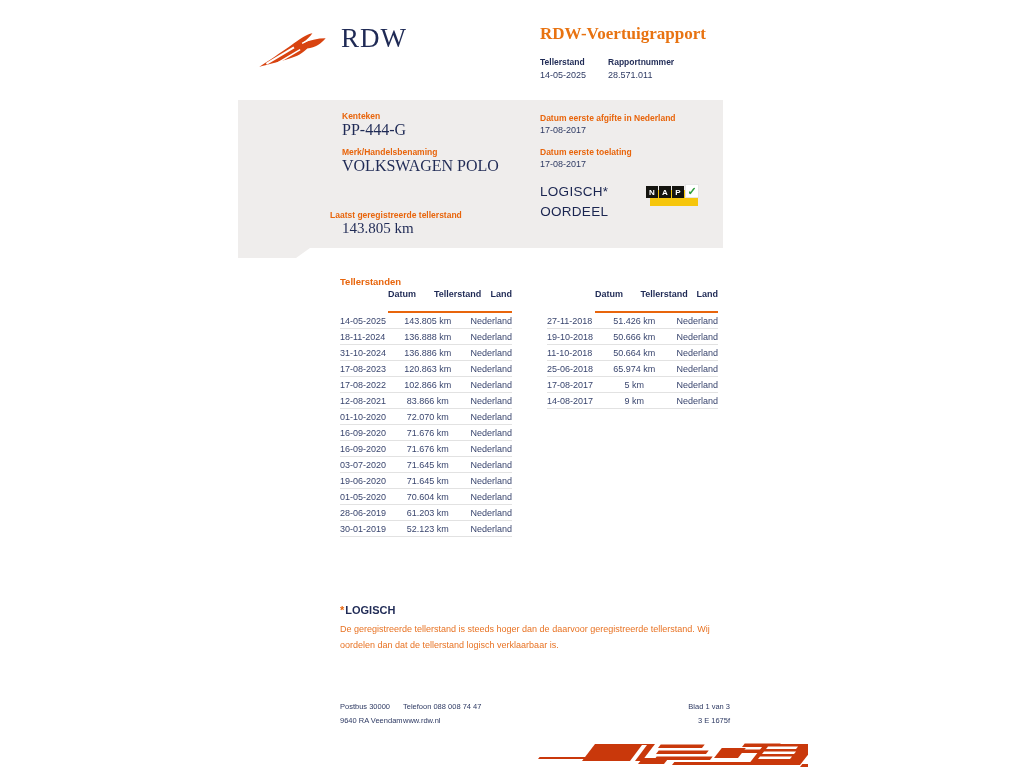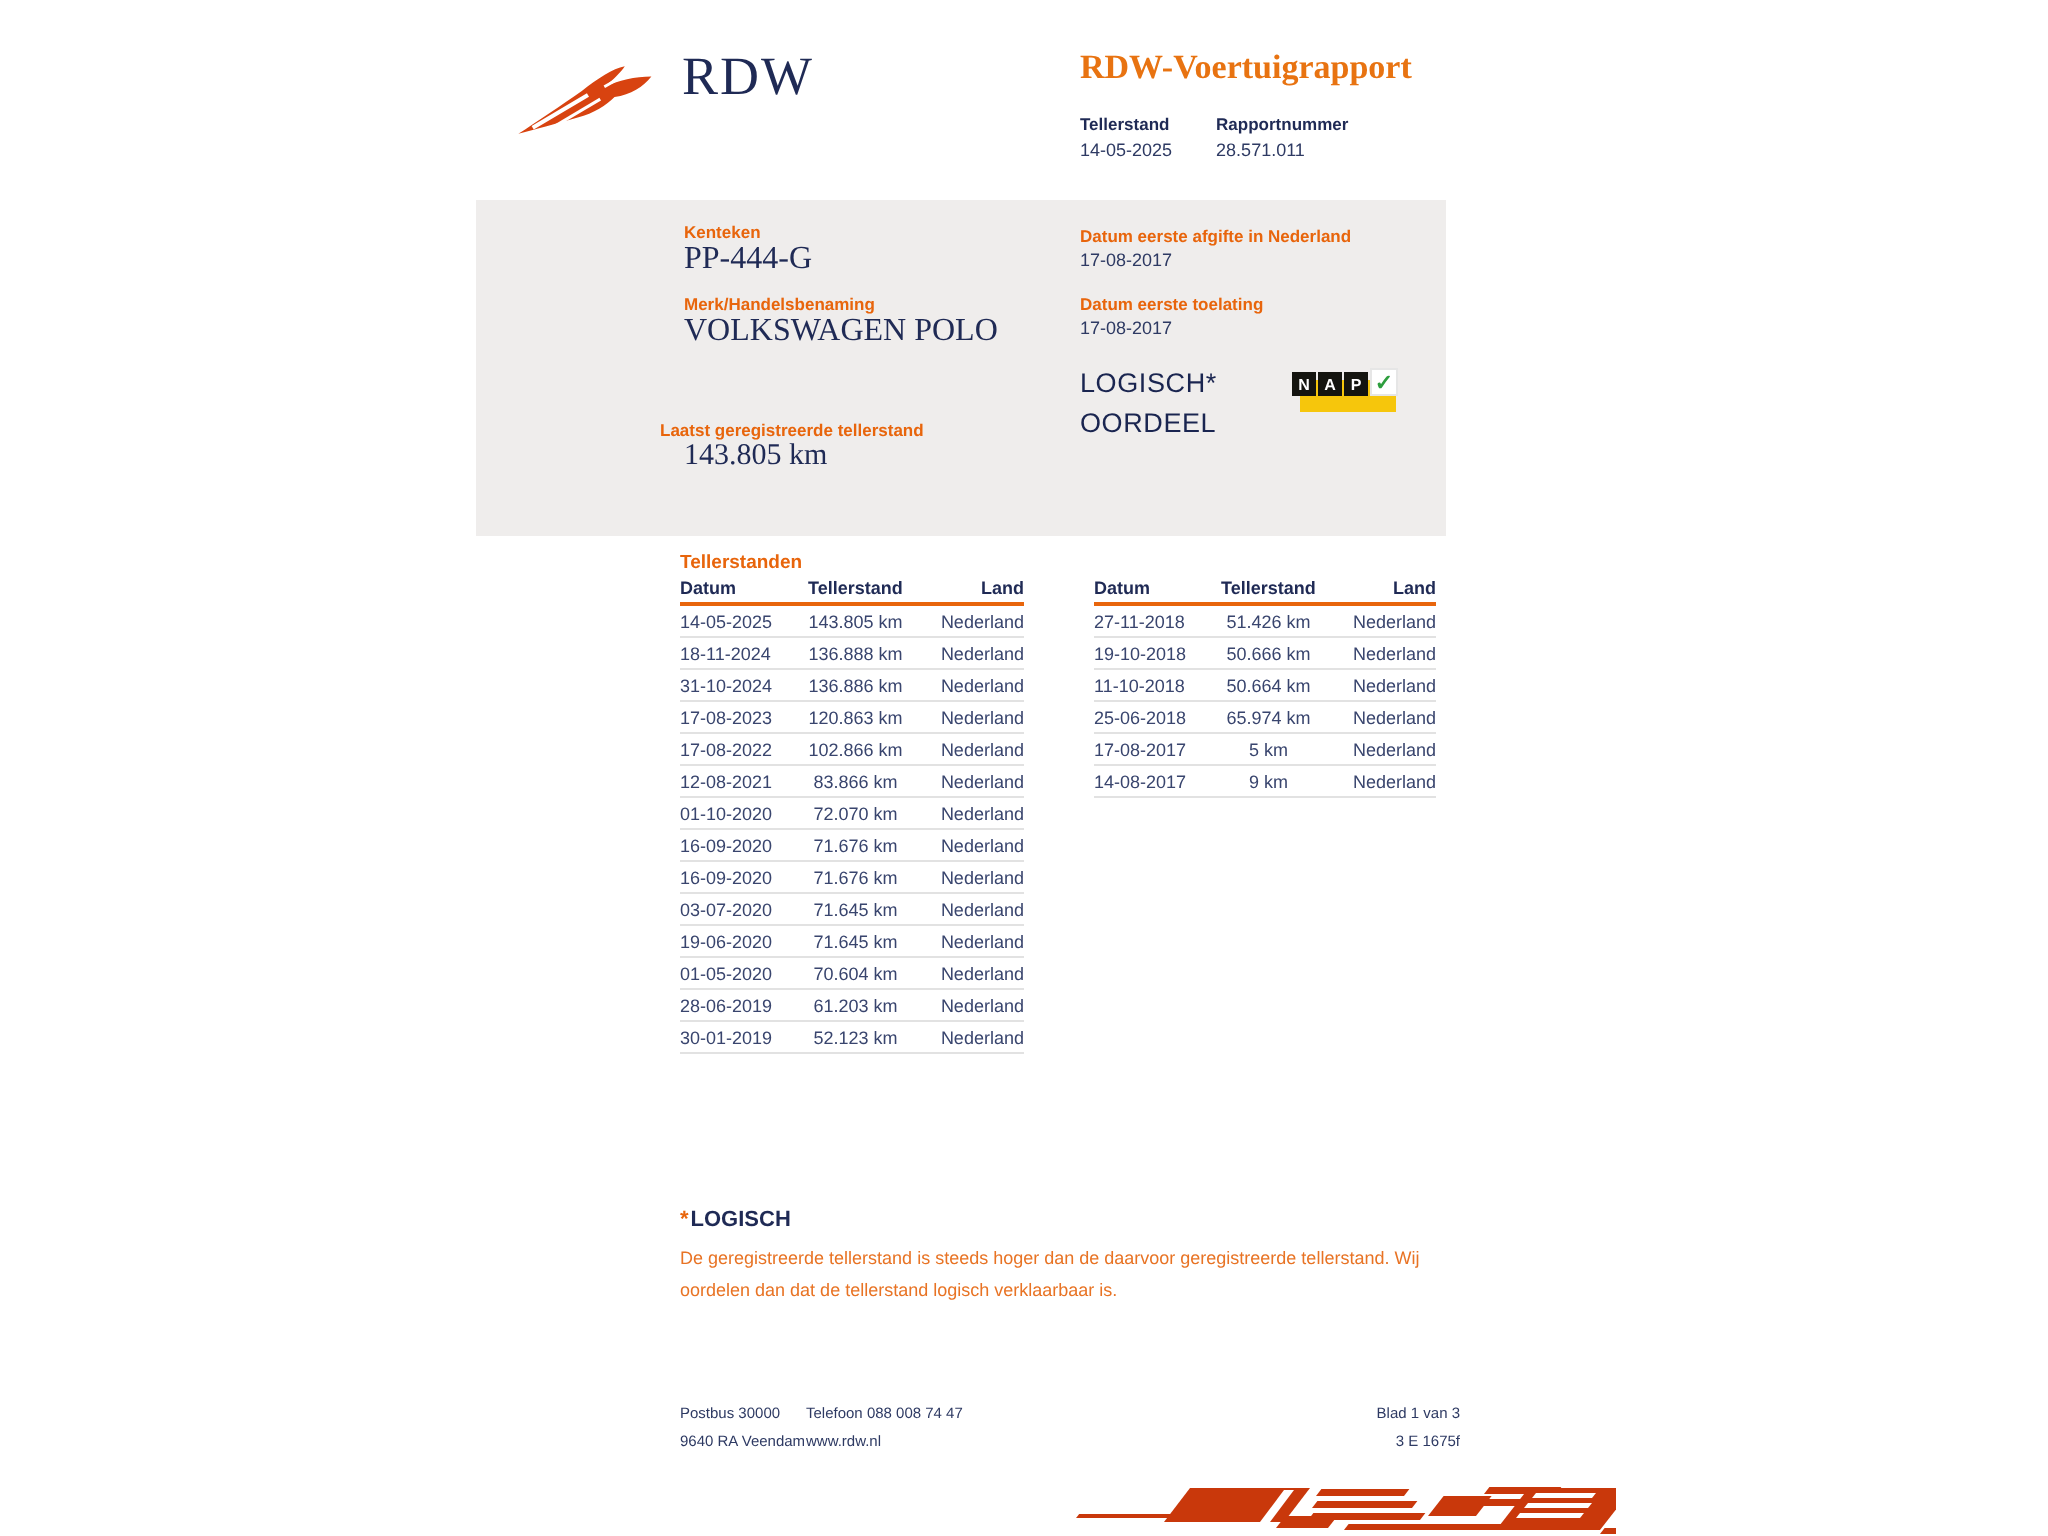--- a/index.html
+++ b/index.html
@@ -26,21 +26,21 @@
     font-family:"Liberation Serif", serif;
     font-weight:bold; font-size:17px;
     color:#e87311;
   }
   .meta { left:540px; top:57px; display:flex; gap:22px; }
   .meta .col { display:flex; flex-direction:column; }
   .lbl { font-size:8.5px; font-weight:bold; color:#1f2a55; }
   .meta .val { font-size:9px; color:#2e3a63; margin-top:3px; }
 
   
-  .panel { left:238px; top:100px; width:485px; height:168px; background:#efedec; }
+  .panel { left:238px; top:100px; width:485px; height:148px; background:#efedec;text-align:center; }
   .panel-tab {
     left:238px; top:248px; width:72px; height:10px; background:#efedec;
     clip-path: polygon(0 0, 100% 0, calc(100% - 14px) 100%, 0 100%);
   }
   .olabel { font-size:8.5px; font-weight:bold; color:#e8650c; }
   .serifval {
     font-family:"Liberation Serif", serif;
     font-size:16px; color:#1f2a55;
   }
   .smallval { font-size:9px; color:#2e3a63; }
@@ -65,21 +65,21 @@
     display:flex; align-items:center; justify-content:center;
   }
 
   
   .section-title { left:340px; top:276px; font-size:9.5px; font-weight:bold; color:#e8650c; }
   .mtable { top:289px; }
   .mtable.left { left:340px; width:172px; }
   .mtable.right { left:547px; width:171px; }
   .t-head {
     display:flex; font-size:9px; font-weight:bold; color:#1f2a55;
-    padding-bottom:2px; border-bottom:2px solid #e8650c;
+    padding-bottom:12px; border-bottom:2px solid #e8650c;margin-left:48px;
   }
   .t-row {
     display:flex; font-size:9px; color:#39456e;
     padding:3px 0 2px 0; border-bottom:1px solid #e2e2e2;
   }
   .c0 { width:37%; text-align:left; }
   .c1 { width:28%; text-align:center; }
   .c2 { width:35%; text-align:right; }
 
   

